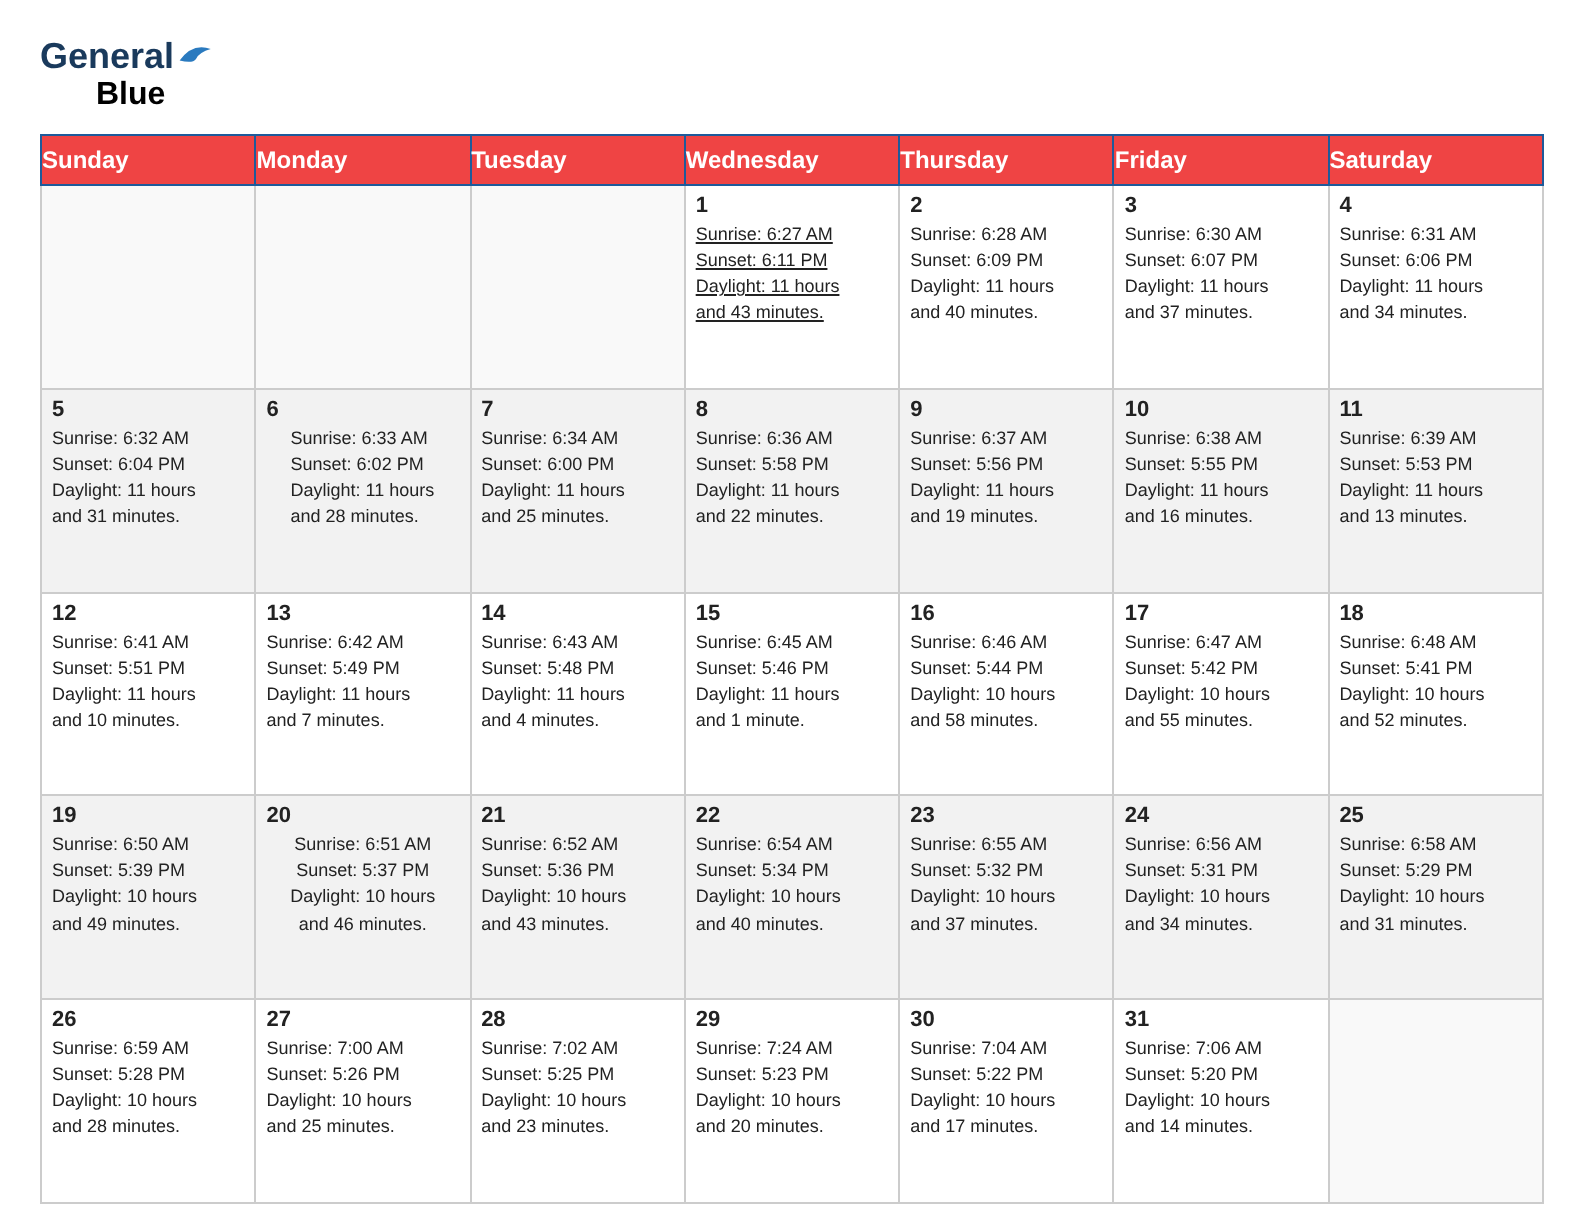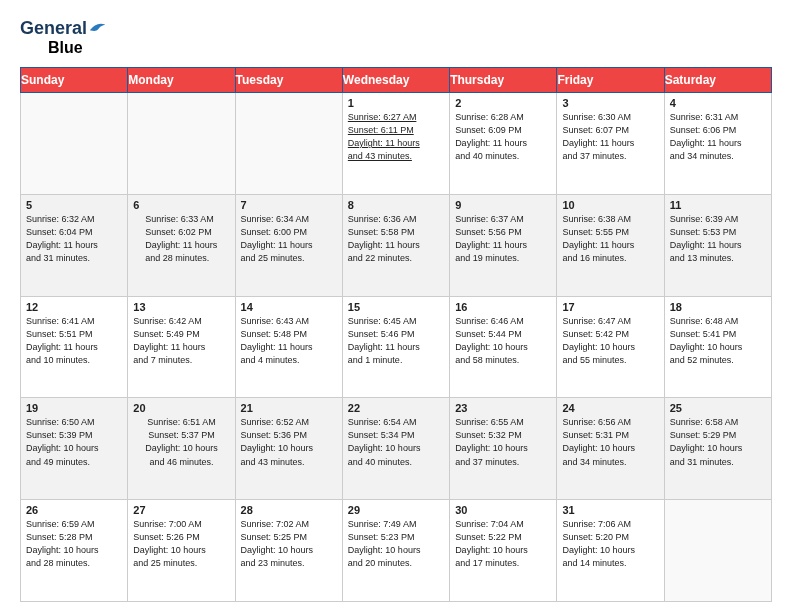--- a/index.html
+++ b/index.html
@@ -330,21 +330,21 @@
           </td>
           <td class="row-white">
             <div class="day-num">28</div>
             <div class="day-info" style="white-space: pre-line;">Sunrise: 7:02 AM
 Sunset: 5:25 PM
 Daylight: 10 hours
 and 23 minutes.</div>
           </td>
           <td class="row-white">
             <div class="day-num">29</div>
-            <div class="day-info" style="white-space: pre-line;">Sunrise: 7:49 AM
+            <div class="day-info" style="white-space: pre-line;">Sunrise: 7:24 AM
 Sunset: 5:23 PM
 Daylight: 10 hours
 and 20 minutes.</div>
           </td>
           <td class="row-white">
             <div class="day-num">30</div>
             <div class="day-info" style="white-space: pre-line;">Sunrise: 7:04 AM
 Sunset: 5:22 PM
 Daylight: 10 hours
 and 17 minutes.</div>

